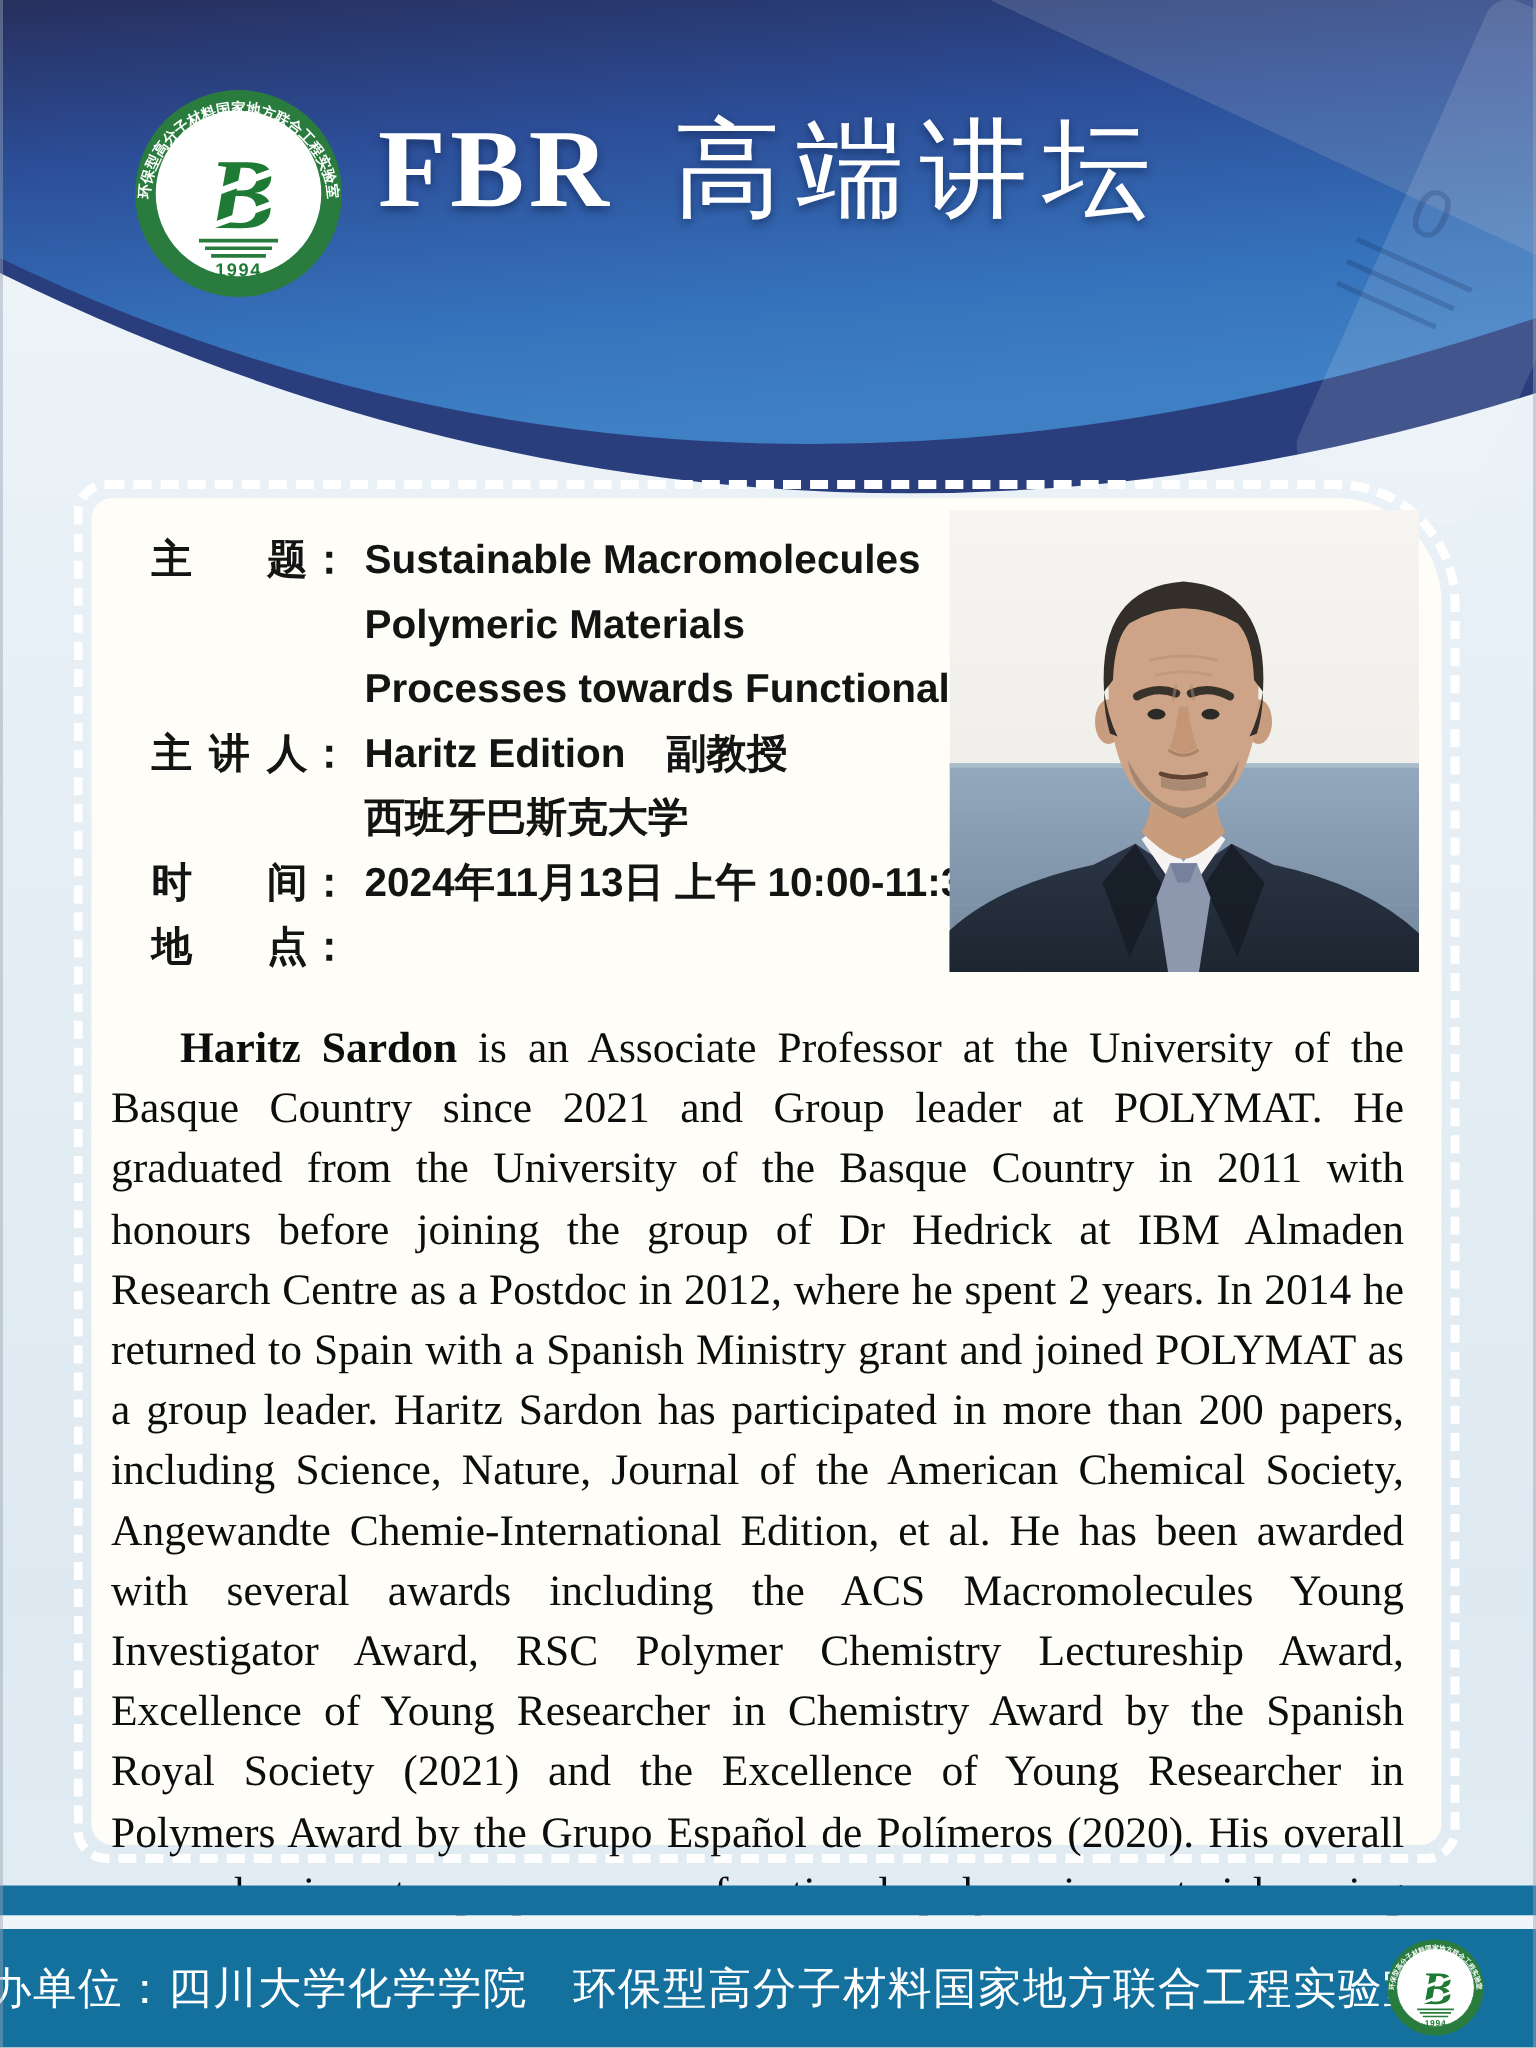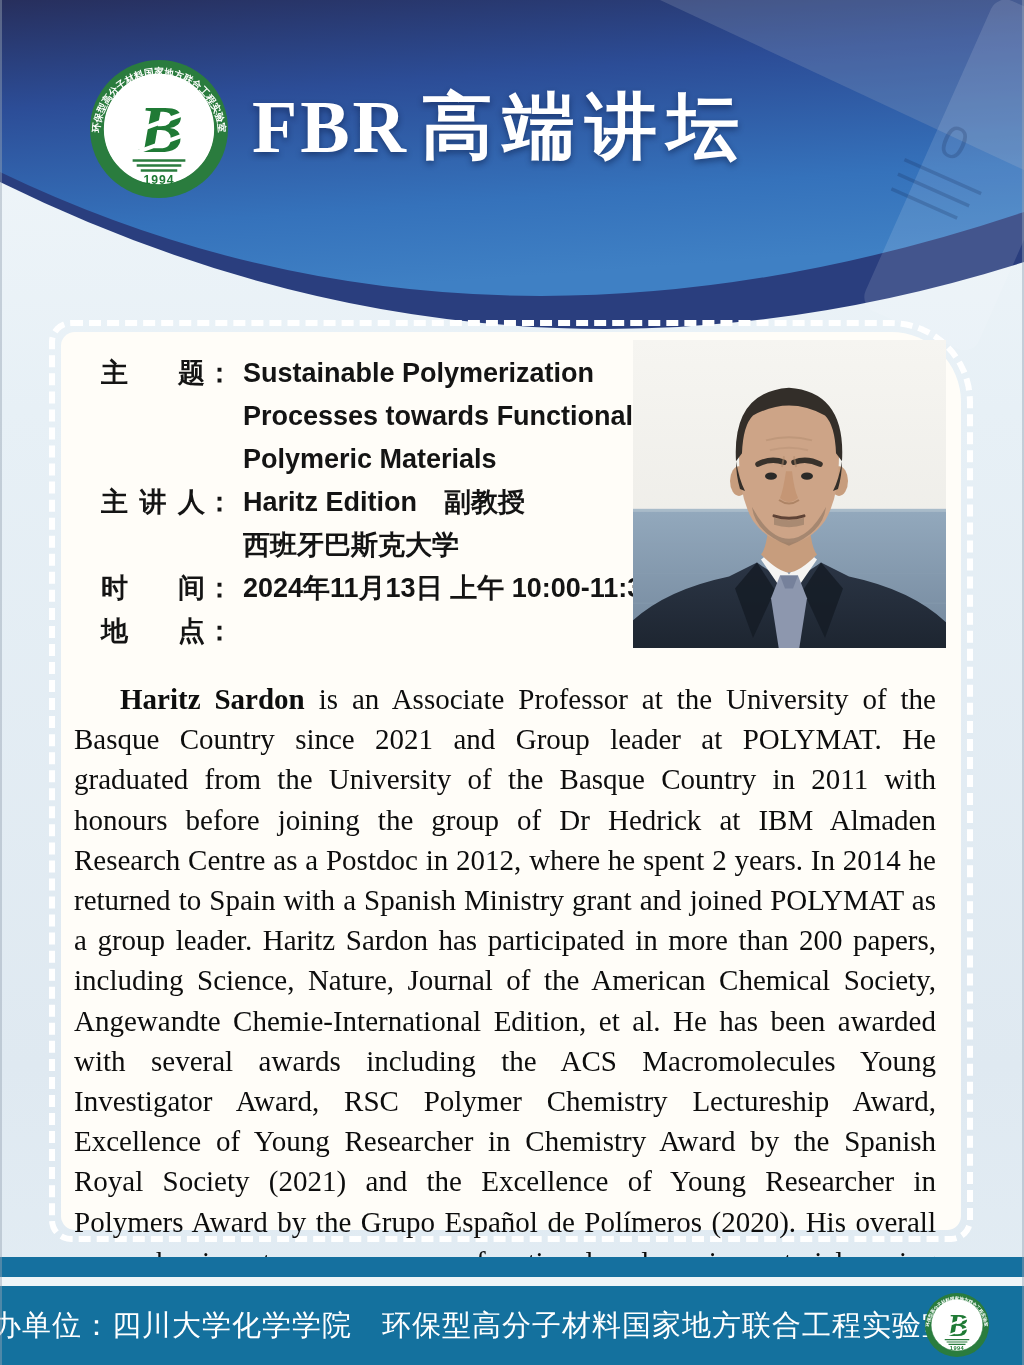--- a/index.html
+++ b/index.html
@@ -6,25 +6,25 @@
   .page{
     position:relative;width:1024px;height:1365px;overflow:hidden;
     background:linear-gradient(180deg,#f2f7fa 0%,#e7f0f6 30%,#dfe9f1 78%,#e3edf4 100%);
     font-family:"Liberation Sans",sans-serif;
   }
   
   .hdr{position:absolute;top:0;left:0;width:1024px;height:360px;}
   .hdr svg{display:block;}
   .logo-main{position:absolute;left:88px;top:58px;width:142px;height:142px;}
   .hdr-title{
-    position:absolute;left:252px;top:72px;height:110px;display:flex;align-items:center;gap:12px;
+    position:absolute;left:252px;top:58px;height:110px;display:flex;align-items:center;gap:40px;
     color:#ffffff;text-shadow:0 3px 6px rgba(5,15,50,.45);
   }
   .hdr-title .latin{font-family:"Liberation Serif",serif;font-weight:700;font-size:74px;letter-spacing:3px;}
-  .hdr-title .cjk{font-weight:700;font-size:72px;letter-spacing:10px;font-family:"Liberation Sans",sans-serif;}
+  .hdr-title .cjk{font-weight:400;font-size:72px;letter-spacing:10px;font-family:"Liberation Sans",sans-serif;}
   
   .card-outline{
     position:absolute;left:49px;top:320px;width:912px;height:910px;
     border:6px dashed #ffffff;border-radius:22px 82px 22px 22px;
   }
   .card{
     position:absolute;inset:6px;background:#fffdf8;border-radius:14px 70px 14px 14px;
   }
   .info{position:relative;padding:20px 0 0 40px;}
   .irow{display:flex;color:#141414;}
@@ -128,23 +128,23 @@
 
         <div class="irow">
           <div class="ilabel">
             <span class="spread">
                 <span>主</span>
                 <span>题</span>
               </span>
               <span class="colon">：</span>
           </div>
           <div class="ivalue">
-            <div>Sustainable Polymerization</div>
+            <div>Sustainable Macromolecules</div>
+            <div>Polymeric Materials</div>
             <div>Processes towards Functional</div>
-            <div>Polymeric Materials</div>
           </div>
         </div>
 
         <div class="irow">
           <div class="ilabel">
             <span class="spread">
                 <span>主</span>
                 <span>讲</span>
                 <span>人</span>
               </span>

